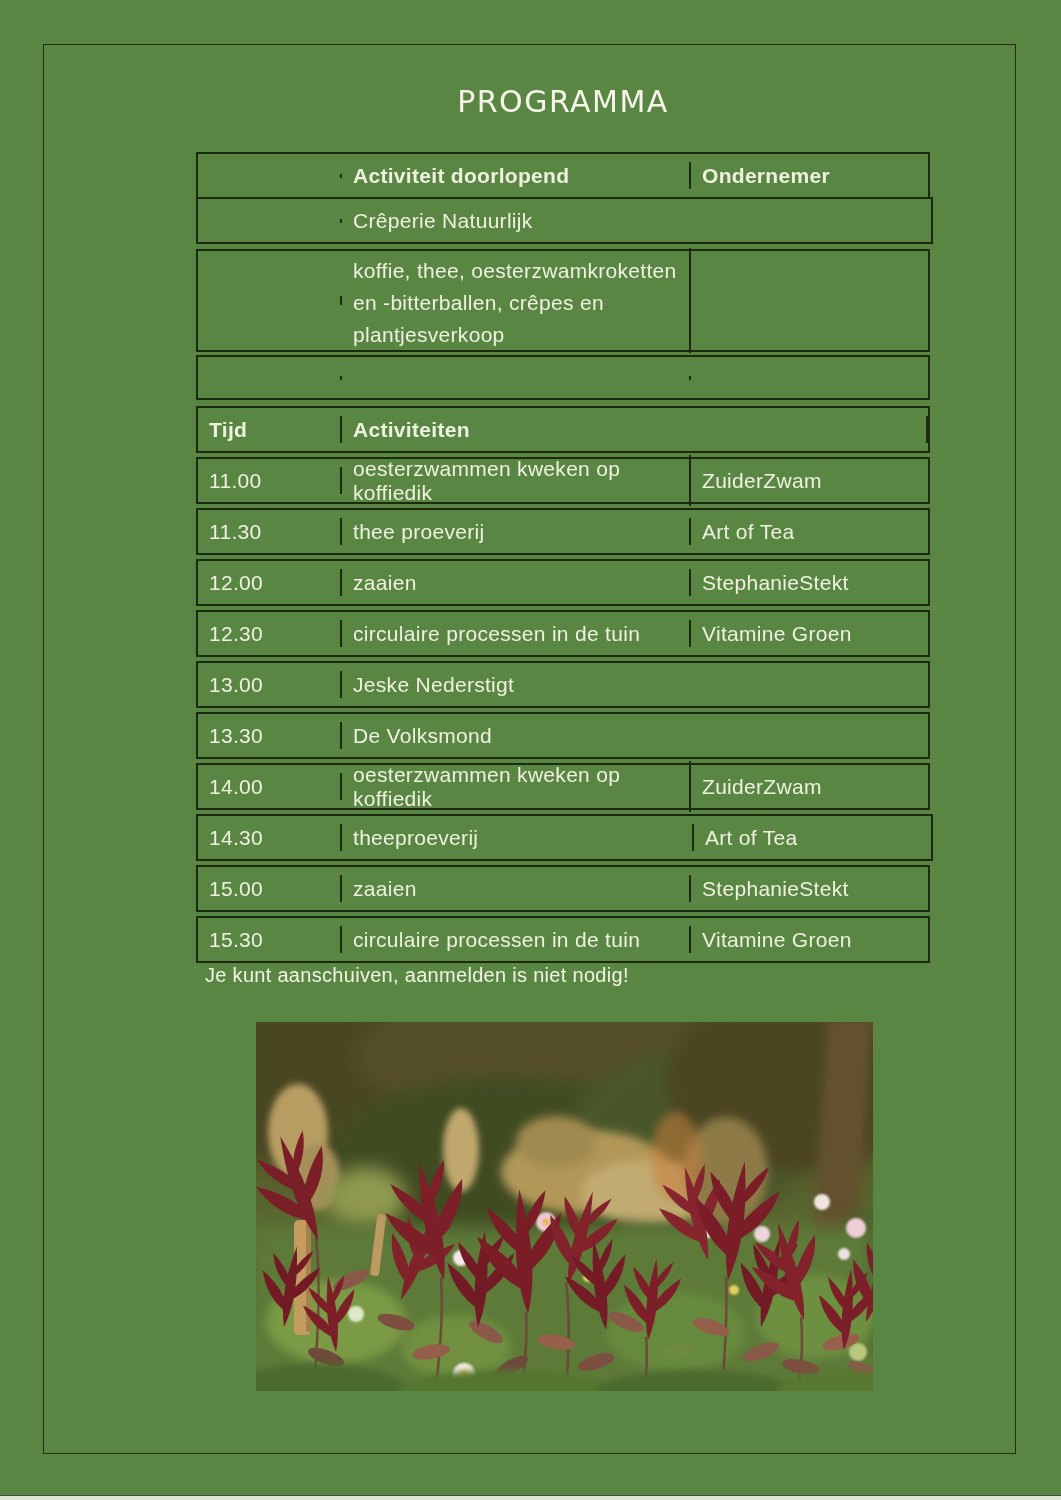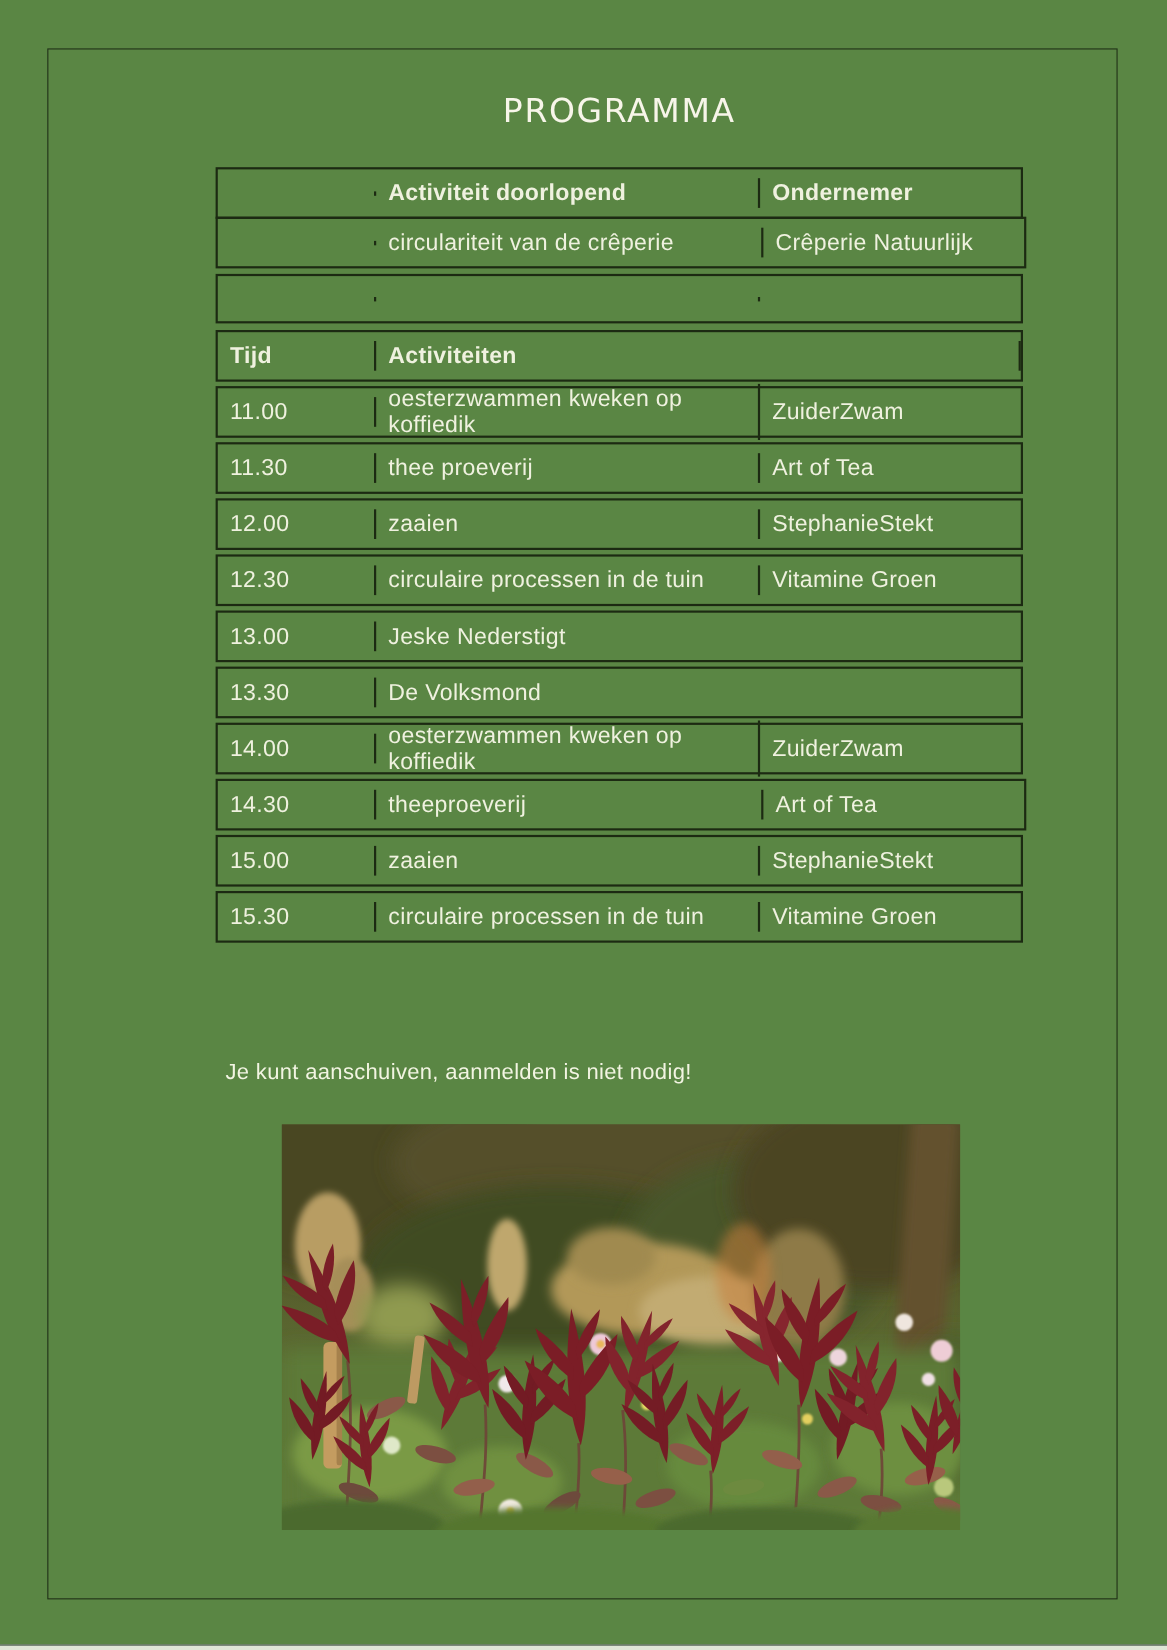--- a/index.html
+++ b/index.html
@@ -67,22 +67,26 @@
 
 <div class="tables">
 
   <div class="trow bold h47 gap0">
     <div class="c c1"></div>
     <div class="c c2">Activiteit doorlopend</div>
     <div class="c c3">Ondernemer</div>
   </div>
   <div class="trow h47 gap5 w-plus">
     <div class="c c1"></div>
-    <div class="c c2">circulariteit van de crêperie</div>
     <div class="c c3">Crêperie Natuurlijk</div>
+  </div>
+  <div class="trow h103 gap3">
+    <div class="c c1"></div>
+    <div class="c c2">koffie, thee, oesterzwamkroketten en -bitterballen, crêpes en plantjesverkoop</div>
+    <div class="c c3"></div>
   </div>
   <div class="trow h45 gap6">
     <div class="c c1"></div>
     <div class="c c2"></div>
     <div class="c c3"></div>
   </div>
 
   <div class="trow bold h47 gap2">
     <div class="c c1">Tijd</div>
     <div class="c c2">Activiteiten</div>

